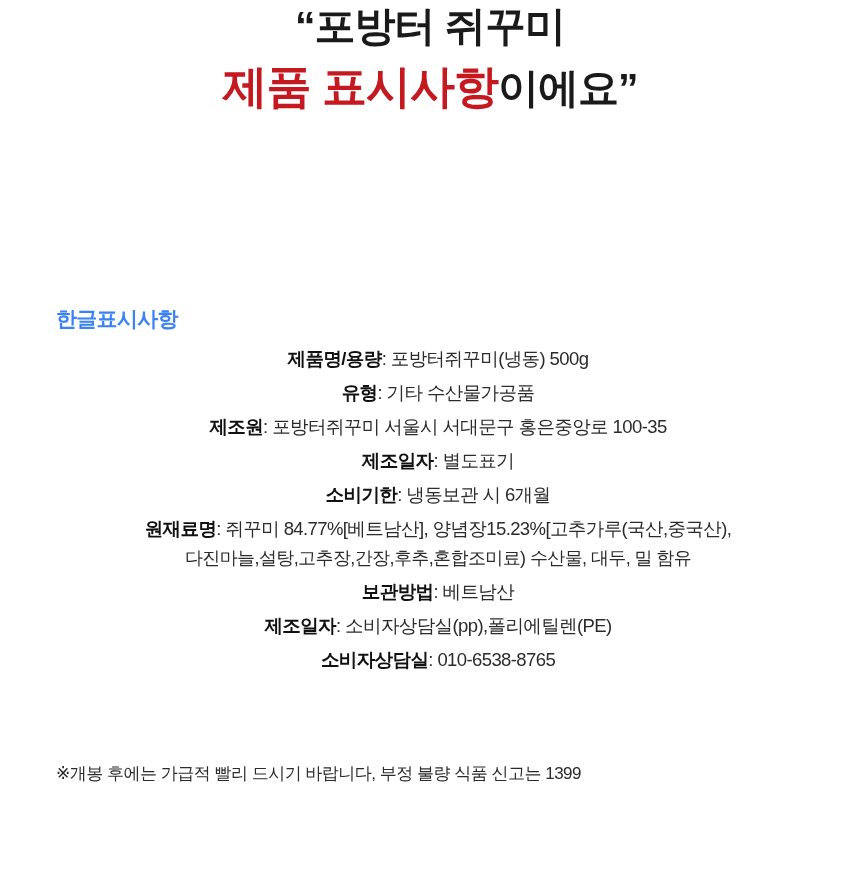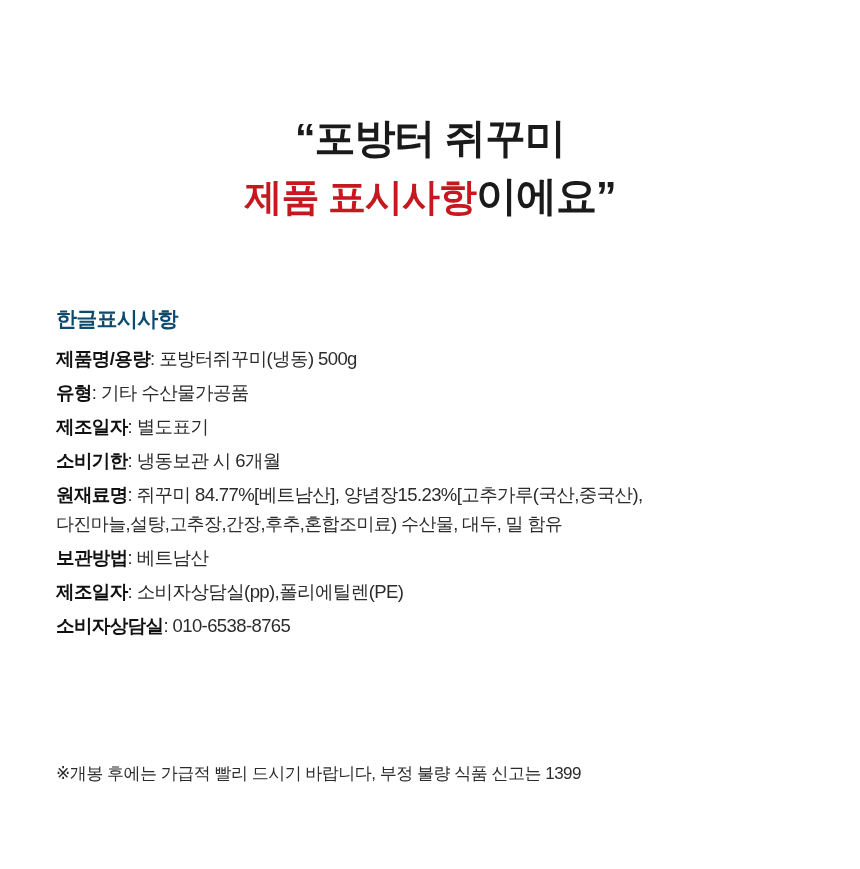--- a/index.html
+++ b/index.html
@@ -18,64 +18,64 @@
   .page {
     position: relative;
     width: 860px;
     height: 869px;
     box-sizing: border-box;
   }
 
   
   .heading {
     text-align: center;
-    padding-top: 112px;
   }
   .heading-line {
     font-weight: bold;
     letter-spacing: -1px;
     line-height: 1.28;
   }
   .heading-line-1 {
     font-size: 41px;
     color: #1a1a1a;
   }
   .heading-line-2 {
     font-size: 41px;
     color: #1a1a1a;
     margin-top: 6px;
   }
   .accent {
     color: #c5181f;
-    font-size: 38px;
+    font-size: 45px;
   }
   .quote {
     color: #1a1a1a;
   }
 
   
   .label-block {
     position: absolute;
     left: 56px;
     top: 305px;
     right: 40px;
   }
   .label-title {
     font-size: 21px;
     font-weight: bold;
-    color: #0c4a6e;
+    color: #3b82f6;
     letter-spacing: -0.7px;
     margin-bottom: 11px;
   }
   .row {
     font-size: 18.5px;
     letter-spacing: -0.6px;
     line-height: 1.62;
     color: #242424;
     margin-bottom: 4px;
+    text-align: center;
   }
   .row .k {
     font-weight: bold;
     color: #111111;
   }
   .row .v {
     font-weight: normal;
     color: #2b2b2b;
   }
   .row-cont {
@@ -112,20 +112,23 @@
     <div class="label-title">한글표시사항</div>
 
     <div class="row">
       <span class="k">제품명/용량</span><span class="v">: </span><span class="v">포방터쥐꾸미(냉동) 500g</span>
     </div>
 
     <div class="row">
       <span class="k">유형</span><span class="v">: </span><span class="v">기타 수산물가공품</span>
     </div>
 
+    <div class="row">
+      <span class="k">제조원</span><span class="v">: </span><span class="v">포방터쥐꾸미 서울시 서대문구 홍은중앙로 100-35</span>
+    </div>
 
     <div class="row">
       <span class="k">제조일자</span><span class="v">: </span><span class="v">별도표기</span>
     </div>
 
     <div class="row">
       <span class="k">소비기한</span><span class="v">: </span><span class="v">냉동보관 시 6개월</span>
     </div>
 
     <div class="row">

